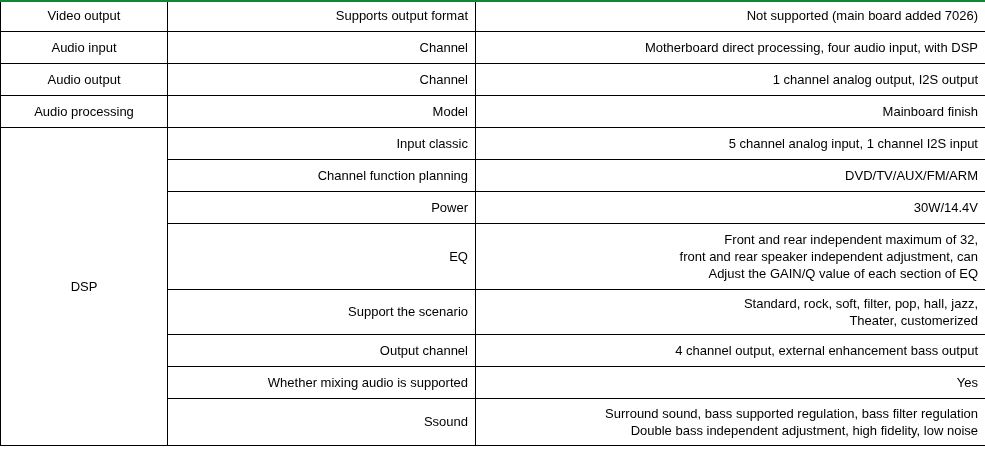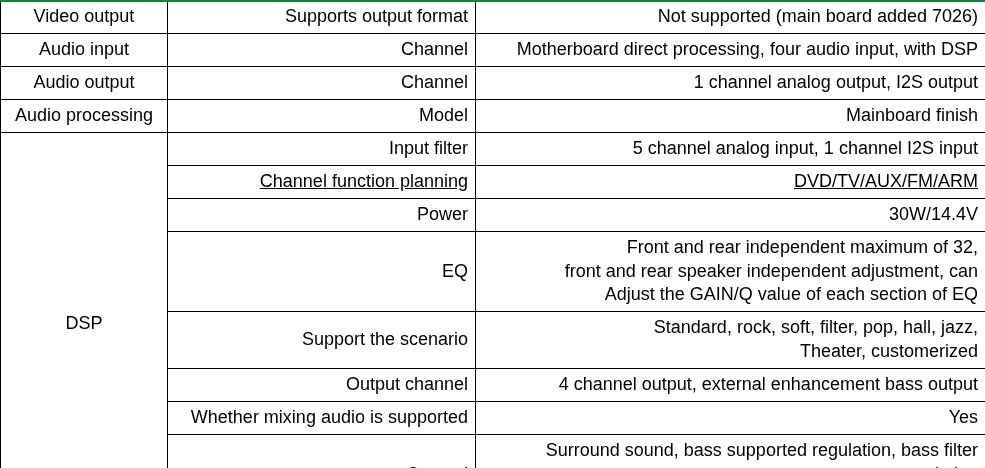--- a/index.html
+++ b/index.html
@@ -23,21 +23,21 @@
     table-layout: fixed;
     width: 985px;
     background: #ffffff;
   }
   table.spec col.c0 { width: 167px; }
   table.spec col.c1 { width: 308px; }
   table.spec col.c2 { width: 510px; }
 
   table.spec td {
     border: 1px solid #000000;
-    font-size: 18px;
+    font-size: 13px;
     line-height: 1.33;
     padding: 4px 7px;
     vertical-align: middle;
     white-space: pre-line;
   }
   td.cat {
     text-align: center;
   }
   td.cat.vtop {
     vertical-align: middle;
@@ -83,24 +83,24 @@
           <td class="item">Channel</td>
           <td class="val">1 channel analog output, I2S output</td>
         </tr>
         <tr style="height: 32px; margin-top: 31px;">
           <td class="cat vtop">Audio processing</td>
           <td class="item">Model</td>
           <td class="val">Mainboard finish</td>
         </tr>
         <tr style="height: 32px;">
           <td class="cat vtop" rowspan="8">DSP</td>
-          <td class="item">Input filter</td>
+          <td class="item">Input classic</td>
           <td class="val">5 channel analog input, 1 channel I2S input</td>
         </tr>
-        <tr style="height: 32px; text-decoration: underline;">
+        <tr style="height: 32px;">
           <td class="item">Channel function planning</td>
           <td class="val">DVD/TV/AUX/FM/ARM</td>
         </tr>
         <tr style="height: 32px;">
           <td class="item">Power</td>
           <td class="val">30W/14.4V</td>
         </tr>
         <tr style="height: 66px;">
           <td class="item">EQ</td>
           <td class="val">Front and rear independent maximum of 32,

